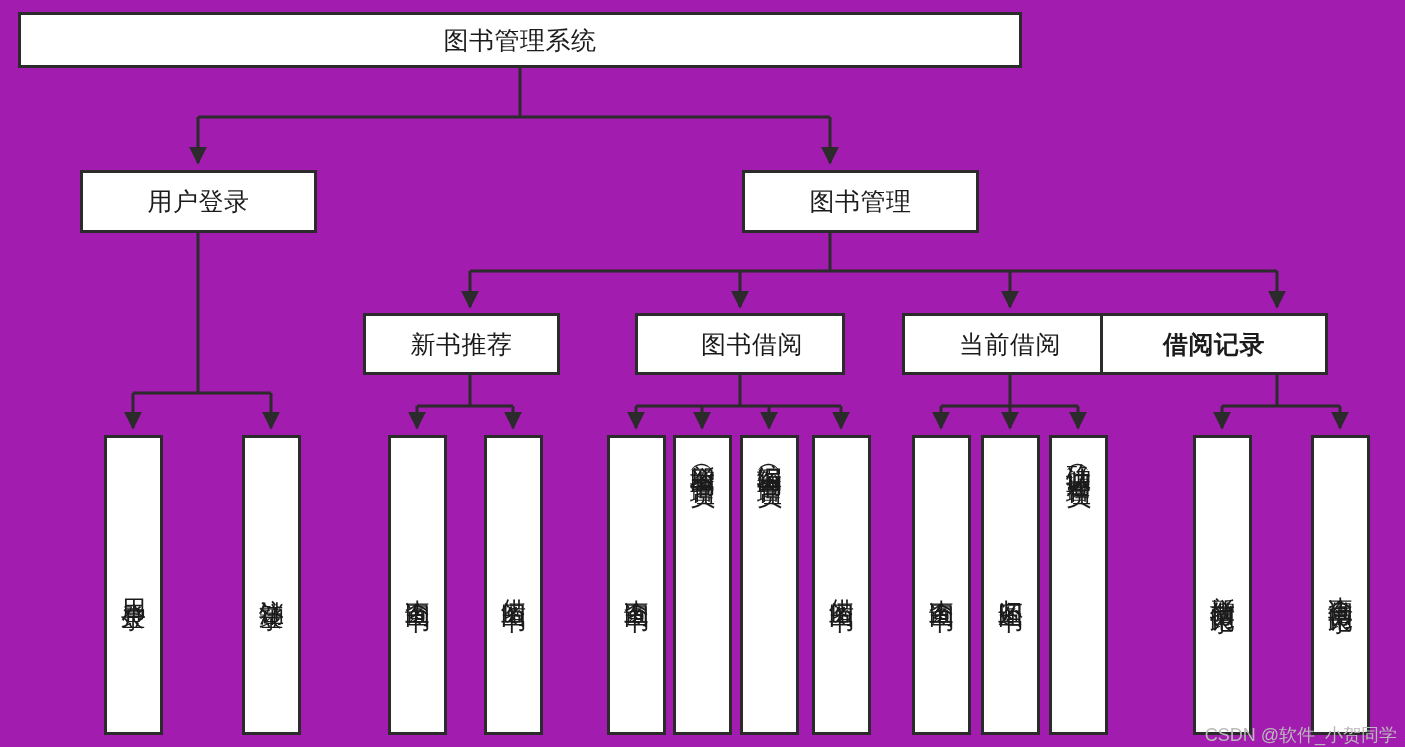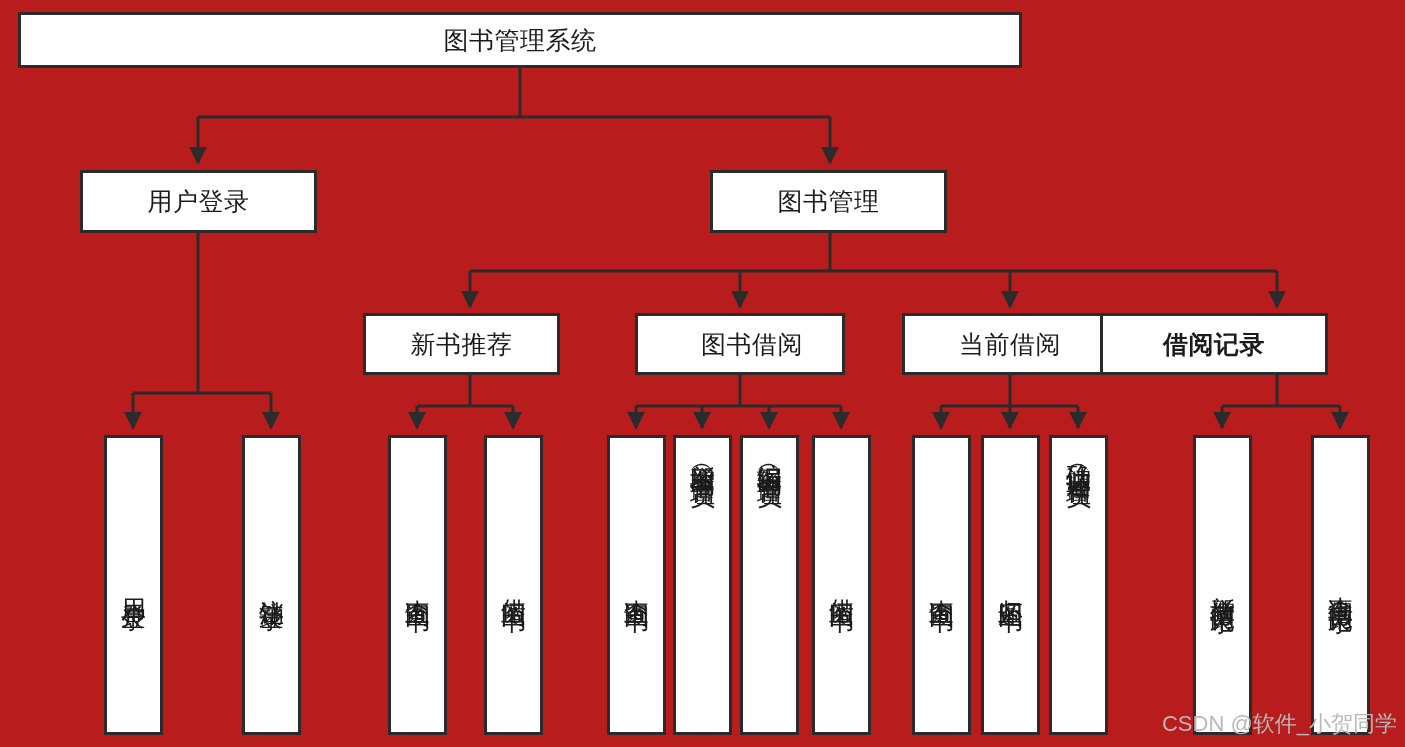--- a/index.html
+++ b/index.html
@@ -8,21 +8,21 @@
     padding: 0;
     background: #ffffff;
   }
   body {
     font-family: "Liberation Sans", "DejaVu Sans", sans-serif;
   }
   #diagram-root {
     position: relative;
     width: 1405px;
     height: 747px;
-    background: #b91c1c;
+    background: #a21caf;
     overflow: hidden;
   }
   #edge-layer {
     position: absolute;
     left: 0;
     top: 0;
     width: 1405px;
     height: 747px;
     pointer-events: none;
   }
@@ -62,22 +62,22 @@
     letter-spacing: 3px;
     white-space: nowrap;
   }
   .node.vertical.centered {
     align-items: center;
     padding-top: 0;
   }
   #watermark {
     position: absolute;
     right: 8px;
-    bottom: 8px;
-    font-size: 22px;
+    bottom: 0;
+    font-size: 18px;
     color: #b9b9b9;
     white-space: nowrap;
     user-select: none;
     margin-left: 36px;
   }
 </style>
 </head>
 <body>
 
 <div id="diagram-root">
@@ -133,21 +133,21 @@
   </svg>
 
   <div class="node root horizontal" style="left:18px; top:12px; width:1004px; height:56px;">
     <span class="node-label">图书管理系统</span>
   </div>
 
   <div class="node horizontal" style="left:80px; top:170px; width:237px; height:63px;">
     <span class="node-label">用户登录</span>
   </div>
 
-  <div class="node horizontal" style="left:710px; top:170px; width:237px; height:63px;">
+  <div class="node horizontal" style="left:742px; top:170px; width:237px; height:63px;">
     <span class="node-label">图书管理</span>
   </div>
 
   <div class="node horizontal" style="left:363px; top:313px; width:197px; height:62px;">
     <span class="node-label">新书推荐</span>
   </div>
 
   <div class="node horizontal" style="left:635px; top:313px; width:210px; height:62px;padding-left:24px;">
     <span class="node-label">图书借阅</span>
   </div>

